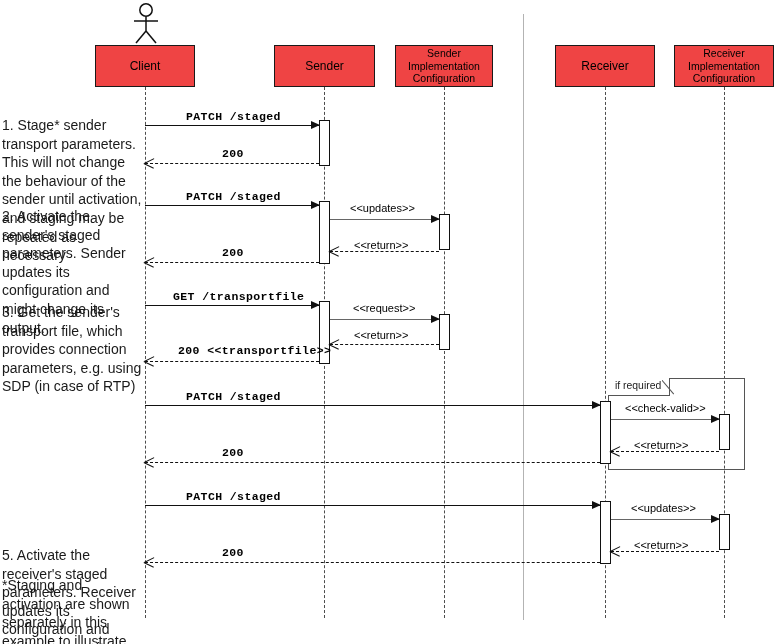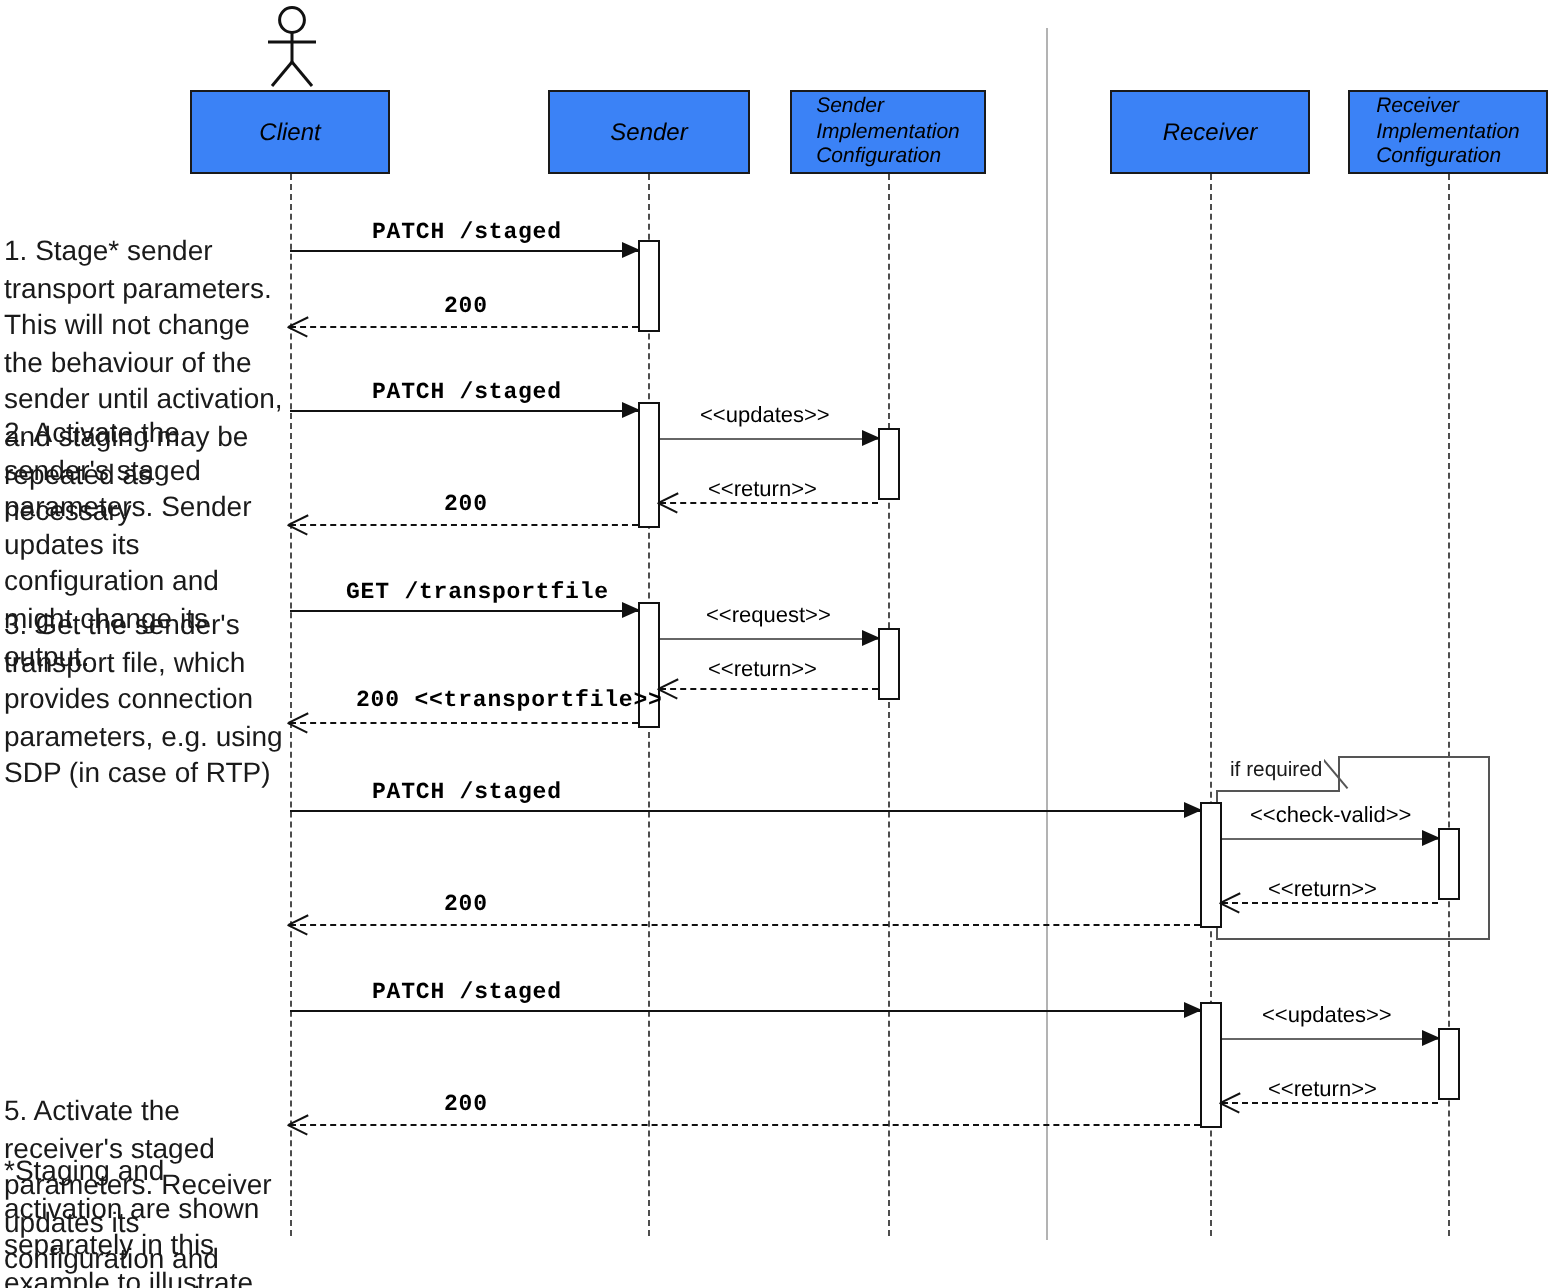--- a/index.html
+++ b/index.html
@@ -16,27 +16,26 @@
     width: 775px;
     height: 644px;
     overflow: hidden;
     background: #ffffff;
   }
   
   .pbox {
     position: absolute;
     box-sizing: border-box;
     border: 1.4px solid #1a1a1a;
-    background: #3b82f6;
+    background: #ef4444;
     display: flex;
     align-items: center;
     justify-content: center;
-    text-align: left;
+    text-align: center;
     line-height: 1.18;
-    font-style: italic;
   }
   .pbox.one-line { font-size: 12px; }
   .pbox.three-line { font-size: 10.5px; }
   .pbox .lbl { display: block; }
 
   
   .lifeline {
     position: absolute;
     width: 0;
     border-left: 1.6px dashed #4d4d4d;

